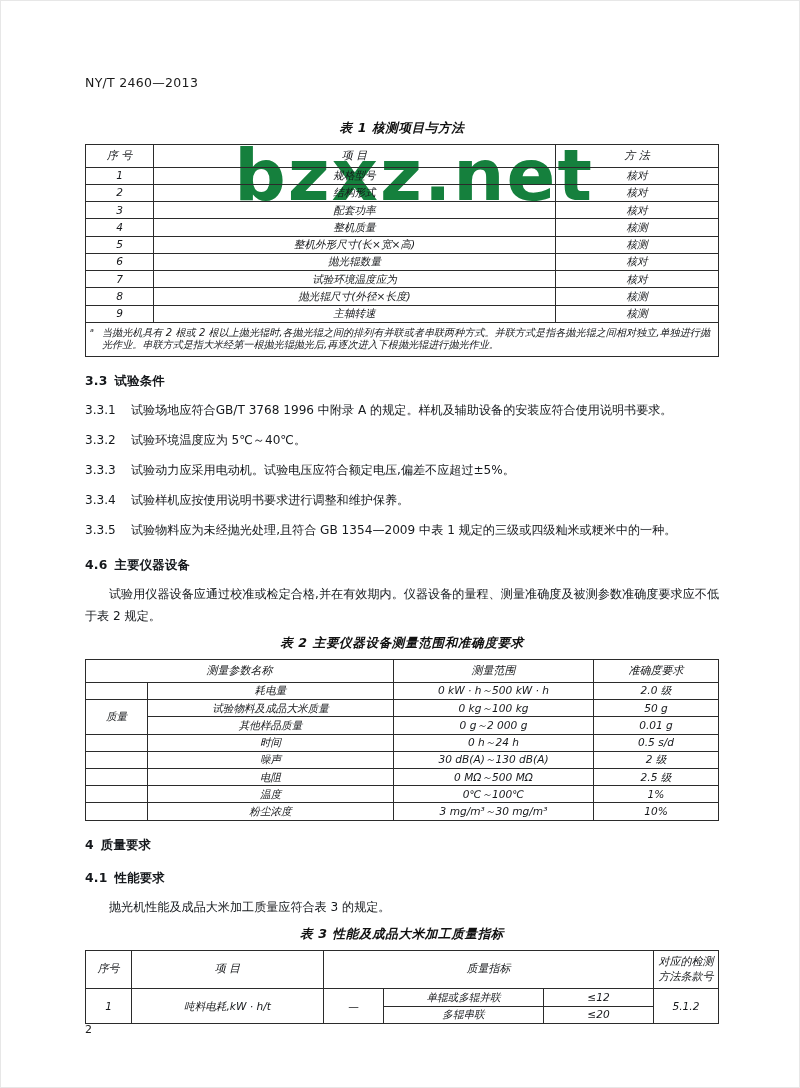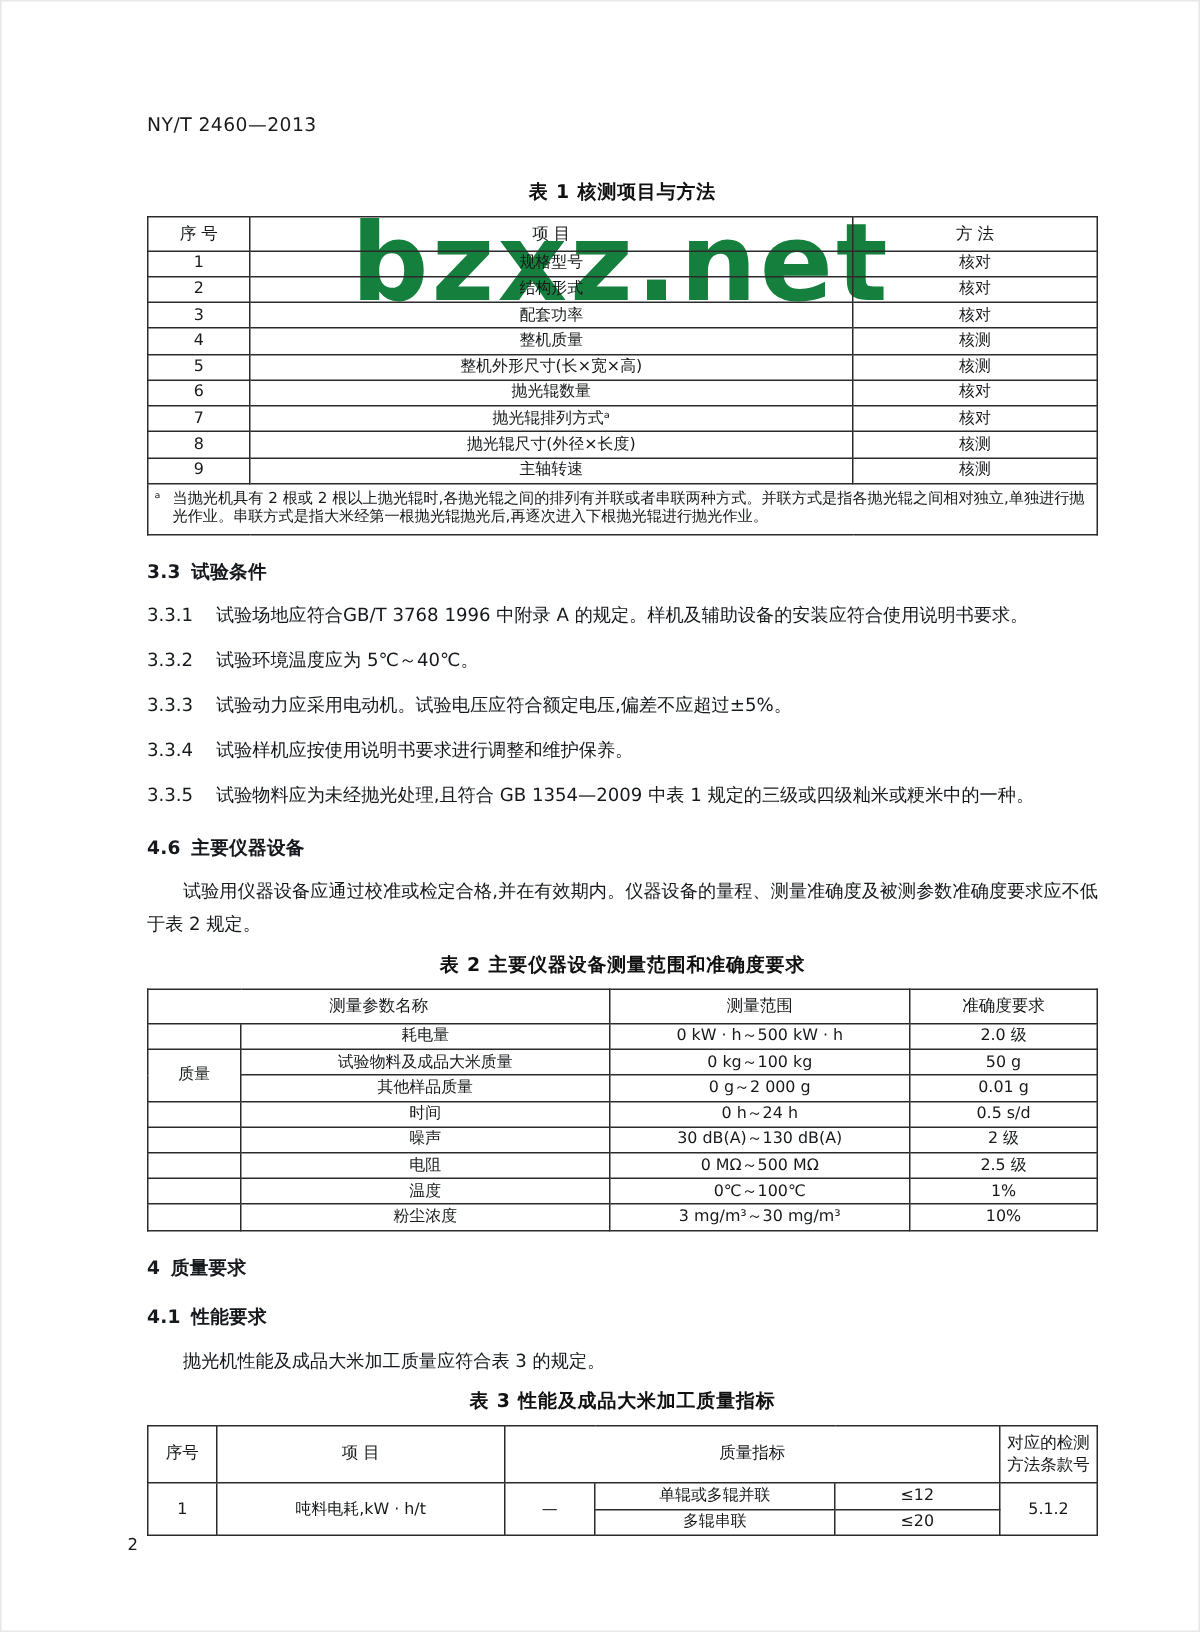--- a/index.html
+++ b/index.html
@@ -16,21 +16,21 @@
   }
   .page {
     position: absolute;
     left: 0; top: 0;
     width: 800px; height: 1088px;
     background: #ffffff;
     border: 1px solid #e7e7e7;
   }
   .content {
     position: absolute;
-    left: 97px; top: 74px;
+    left: 84px; top: 74px;
     width: 634px;
   }
 
   
   .watermark {
     position: absolute;
     left: 168px; top: 128px;
     width: 490px; height: 92px;
     font-family: "DejaVu Sans", "Liberation Sans", sans-serif;
     font-weight: bold;
@@ -151,21 +151,21 @@
   .t3 thead td { height: 34px; line-height: 1.35; }
 
   
   .pagenum {
     position: absolute;
     left: 84px; top: 1022px;
     font-size: 11px;
     color: #1a1a1a;
     z-index: 3;
   }
-  .tbl-wrap { margin-bottom: 2px; position: relative; z-index: 2; }
+  .tbl-wrap { margin-bottom: 2px; position: relative; z-index: 2; font-style: italic; }
 </style>
 </head>
 <body>
 
 <div class="page">
 
   <div class="watermark">bzxz.net</div>
 
   <div class="content layer">
 
@@ -207,21 +207,21 @@
             <td>整机外形尺寸(长×宽×高)</td>
             <td>核测</td>
           </tr>
           <tr>
             <td>6</td>
             <td>抛光辊数量</td>
             <td>核对</td>
           </tr>
           <tr>
             <td>7</td>
-            <td>抛光辊排列方式ᵃ</td>
+            <td>试验环境温度应为</td>
             <td>核对</td>
           </tr>
           <tr>
             <td>8</td>
             <td>抛光辊尺寸(外径×长度)</td>
             <td>核测</td>
           </tr>
           <tr>
             <td>9</td>
             <td>主轴转速</td>

